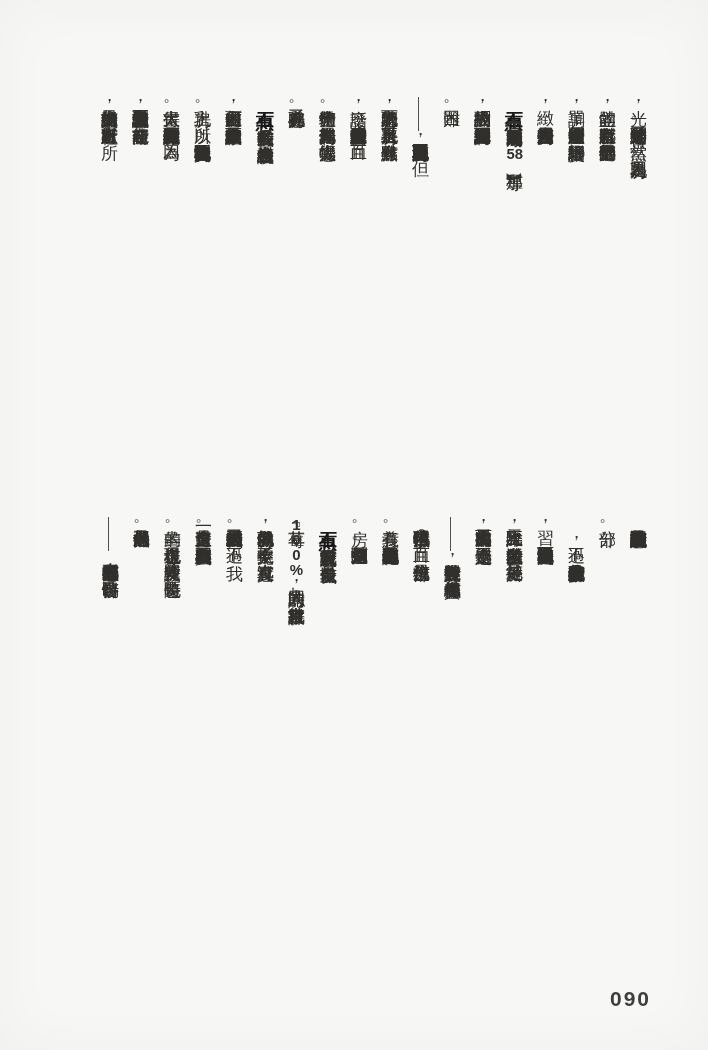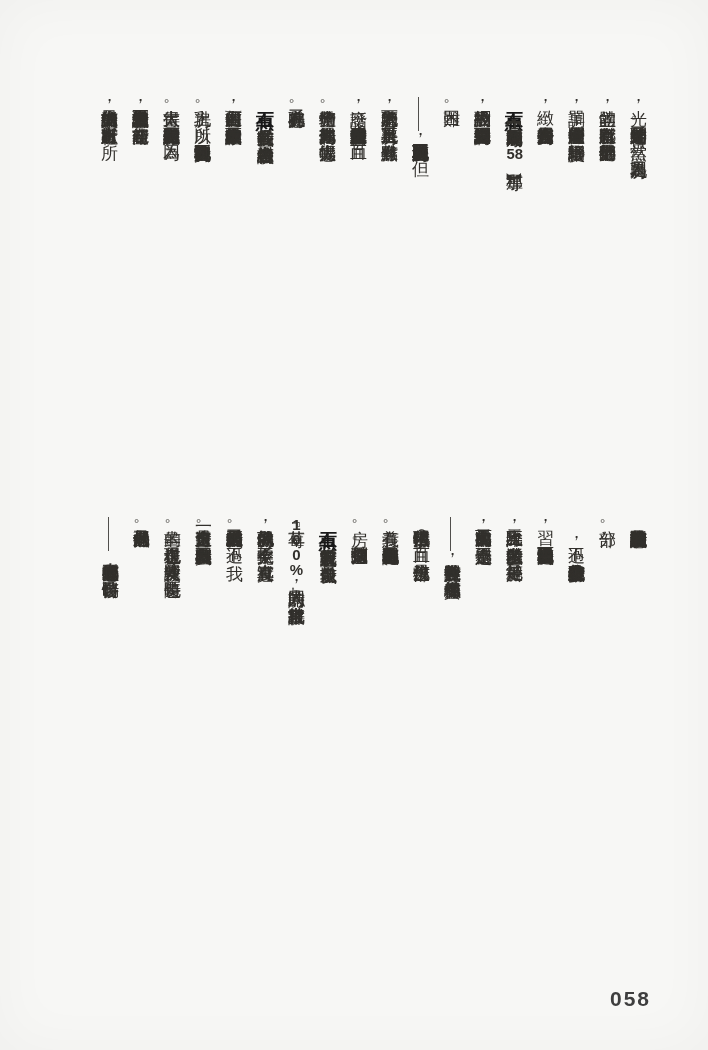--- a/index.html
+++ b/index.html
@@ -100,14 +100,14 @@
       <div class="col">房。關鍵是如何找到它。</div>
       <div class="col"><span class="speaker">石惠</span>　以前常常有人對我這麼說呢。像是我以前畫</div>
       <div class="col">『草莓<span class="tcu">1</span><span class="tcu">0</span><span class="tcu">0</span><span class="tcu">%</span>』的同人誌時，就常被批評畫出來</div>
       <div class="col">的乳房就像氣球似的，完全不柔軟，沒有真實感。</div>
       <div class="col">但當時那已經是我全力畫出來的結果了。不過，我</div>
       <div class="col">還是會一直努力改進。因為我其實不怎麼喜歡自己</div>
       <div class="col">的畫。現在也還是一樣。即使被人誇獎，也要隨時</div>
       <div class="col">保持那只是偶然的觀念。</div>
       <div class="col">——連老師的等級都有那種感覺嗎！時時警惕自己</div>
     </div>
-  <div class="page-num">058</div>
+  <div class="page-num">090</div>
 </div>
 
 </body></html>

